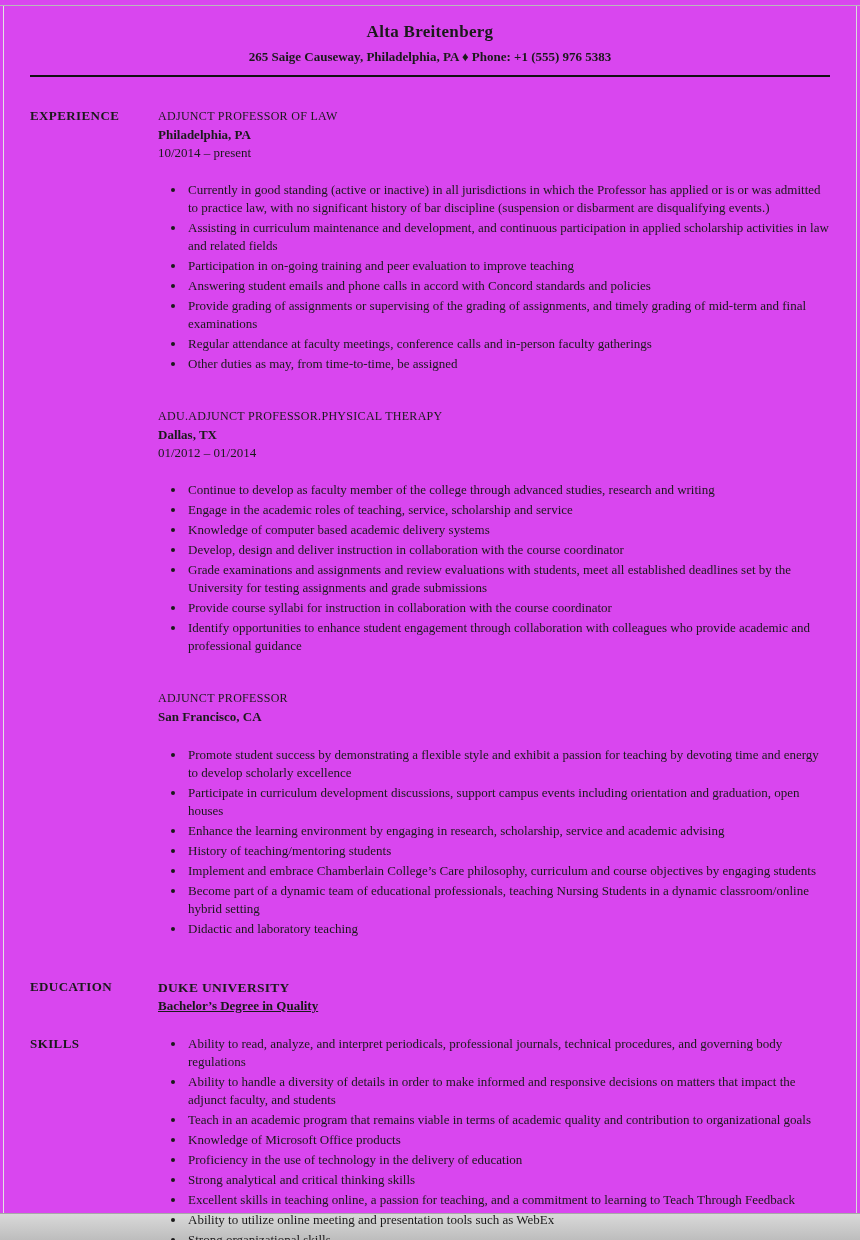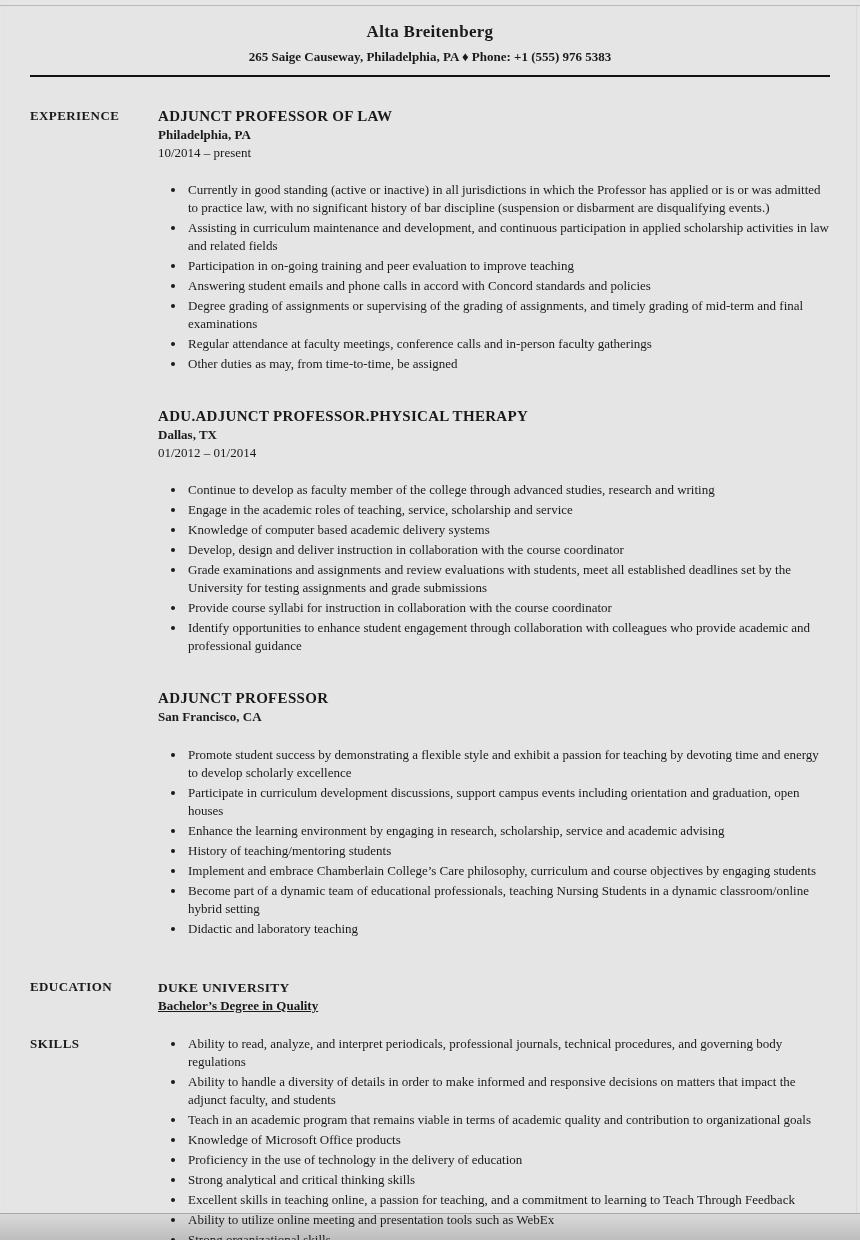--- a/index.html
+++ b/index.html
@@ -6,21 +6,21 @@
   body {
     width: 860px;
     background: #ffffff;
     font-family: "Liberation Serif", serif;
     color: #1a1a1a;
   }
   .page {
     position: relative;
     width: 860px;
     height: 1240px;
-    background: #e5e5e5;
+    background: #d946ef;
     box-sizing: border-box;
     overflow: hidden;
   }
   
   .edge-top {
     position: absolute; top: 5px; left: 0; right: 0;
     height: 1px; background: #b9b9b9;
   }
   .edge-left {
     position: absolute; top: 6px; bottom: 26px; left: 3px;
@@ -75,22 +75,22 @@
     padding-top: 1px;
   }
   .sec-experience { margin-top: 30px; }
   .sec-education  { margin-top: 38px; }
   .sec-skills     { margin-top: 20px; }
 
   
   .job { margin-bottom: 34px; }
   .job:last-child { margin-bottom: 0; }
   .job-title {
-    font-size: 15px;
-    font-weight: bold;
+    font-size: 12px;
+    font-weight: normal;
     letter-spacing: 0.3px;
     line-height: 19px;
   }
   .job-location {
     font-size: 13px;
     font-weight: bold;
     line-height: 18px;
   }
   .job-dates {
     font-size: 13px;
@@ -147,21 +147,21 @@
 
         <div class="job">
           <div class="job-title">ADJUNCT PROFESSOR OF LAW</div>
           <div class="job-location">Philadelphia, PA</div>
           <div class="job-dates">10/2014 – present</div>
           <ul class="bullets">
             <li>Currently in good standing (active or inactive) in all jurisdictions in which the Professor has applied or is or was admitted to practice law, with no significant history of bar discipline (suspension or disbarment are disqualifying events.)</li>
             <li>Assisting in curriculum maintenance and development, and continuous participation in applied scholarship activities in law and related fields</li>
             <li>Participation in on-going training and peer evaluation to improve teaching</li>
             <li>Answering student emails and phone calls in accord with Concord standards and policies</li>
-            <li>Degree grading of assignments or supervising of the grading of assignments, and timely grading of mid-term and final examinations</li>
+            <li>Provide grading of assignments or supervising of the grading of assignments, and timely grading of mid-term and final examinations</li>
             <li>Regular attendance at faculty meetings, conference calls and in-person faculty gatherings</li>
             <li>Other duties as may, from time-to-time, be assigned</li>
           </ul>
         </div>
 
         <div class="job">
           <div class="job-title">ADU.ADJUNCT PROFESSOR.PHYSICAL THERAPY</div>
           <div class="job-location">Dallas, TX</div>
           <div class="job-dates">01/2012 – 01/2014</div>
           <ul class="bullets">

